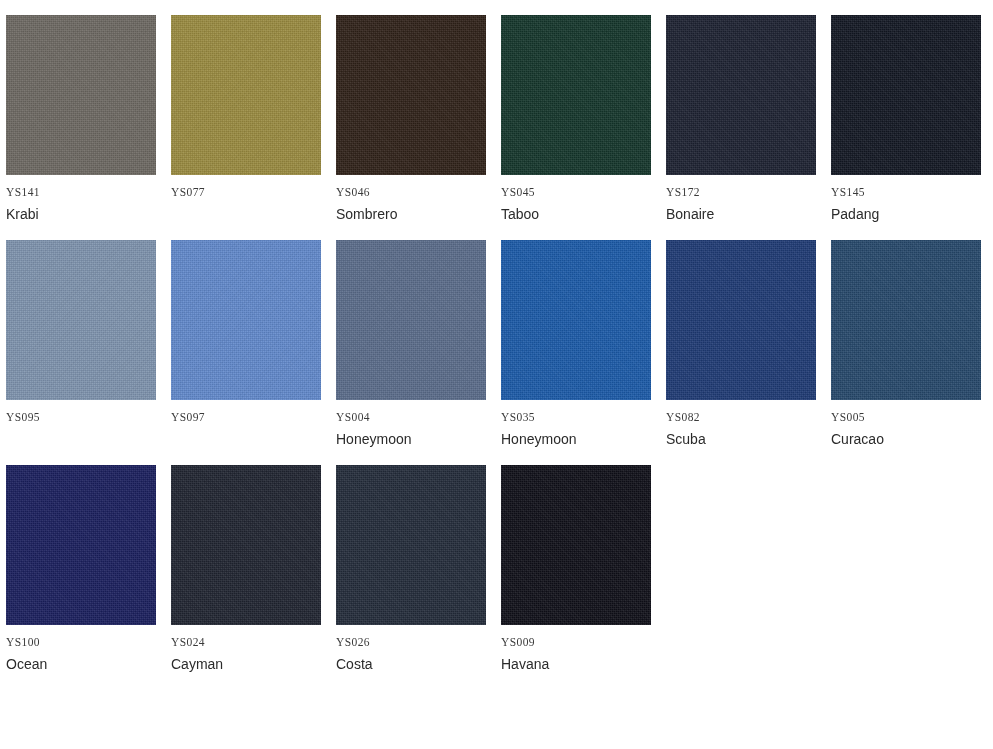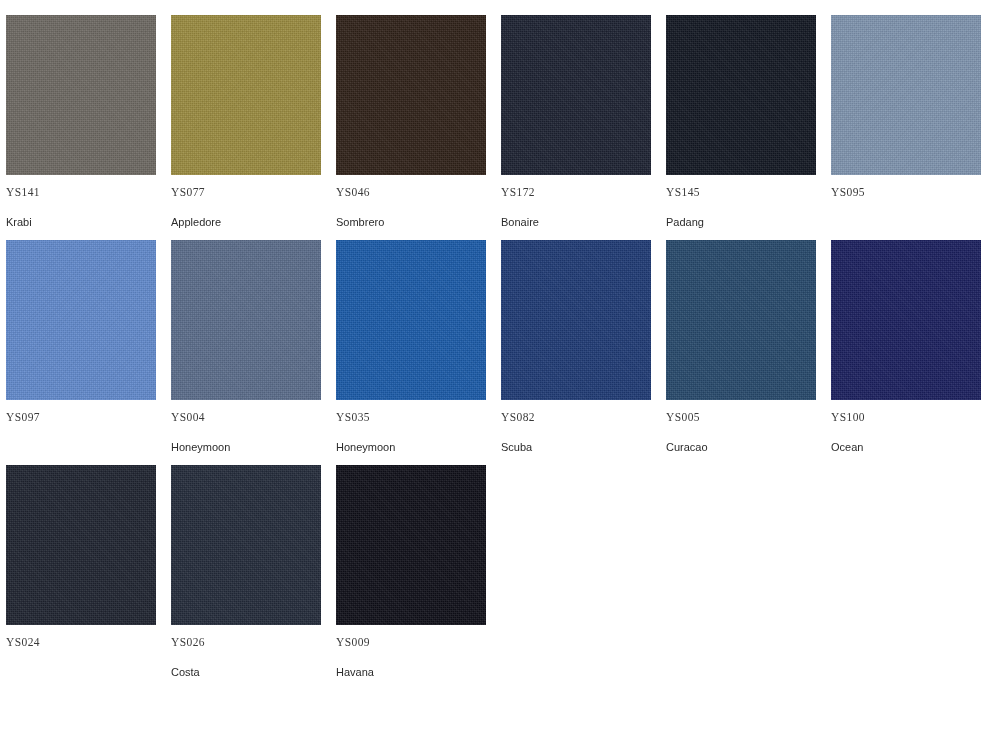--- a/index.html
+++ b/index.html
@@ -81,45 +81,49 @@
     font-size: 11.5px;
     letter-spacing: 0.4px;
     color: #3a3a3a;
     margin-top: 11px;
     line-height: 12px;
     white-space: nowrap;
   }
 
   .swatch-name {
     font-family: "Liberation Sans", sans-serif;
-    font-size: 11px;
+    font-size: 14px;
     color: #2b2b2b;
-    margin-top: 14px;
+    margin-top: 6px;
     line-height: 20px;
     white-space: nowrap;
   }
 </style>
 </head>
 <body>
 
 <main id="swatch-grid">
     <div class="swatch-cell">
       <div class="swatch-chip" style="background-color: rgb(109, 104, 98);"></div>
       <div class="swatch-code">YS141</div>
       <div class="swatch-name">Krabi</div>
     </div>
     <div class="swatch-cell">
       <div class="swatch-chip" style="background-color: rgb(154, 139, 64);"></div>
       <div class="swatch-code">YS077</div>
-      <div class="swatch-name">Appledore</div>
     </div>
     <div class="swatch-cell">
       <div class="swatch-chip" style="background-color: rgb(47, 33, 24);"></div>
       <div class="swatch-code">YS046</div>
       <div class="swatch-name">Sombrero</div>
+    </div>
+    <div class="swatch-cell">
+      <div class="swatch-chip" style="background-color: rgb(20, 53, 43);"></div>
+      <div class="swatch-code">YS045</div>
+      <div class="swatch-name">Taboo</div>
     </div>
     <div class="swatch-cell">
       <div class="swatch-chip" style="background-color: rgb(28, 33, 49);"></div>
       <div class="swatch-code">YS172</div>
       <div class="swatch-name">Bonaire</div>
     </div>
     <div class="swatch-cell">
       <div class="swatch-chip" style="background-color: rgb(18, 23, 34);"></div>
       <div class="swatch-code">YS145</div>
       <div class="swatch-name">Padang</div>
@@ -153,20 +157,21 @@
       <div class="swatch-name">Curacao</div>
     </div>
     <div class="swatch-cell">
       <div class="swatch-chip" style="background-color: rgb(26, 31, 94);"></div>
       <div class="swatch-code">YS100</div>
       <div class="swatch-name">Ocean</div>
     </div>
     <div class="swatch-cell">
       <div class="swatch-chip" style="background-color: rgb(31, 36, 48);"></div>
       <div class="swatch-code">YS024</div>
+      <div class="swatch-name">Cayman</div>
     </div>
     <div class="swatch-cell">
       <div class="swatch-chip" style="background-color: rgb(35, 43, 58);"></div>
       <div class="swatch-code">YS026</div>
       <div class="swatch-name">Costa</div>
     </div>
     <div class="swatch-cell">
       <div class="swatch-chip" style="background-color: rgb(15, 15, 24);"></div>
       <div class="swatch-code">YS009</div>
       <div class="swatch-name">Havana</div>

